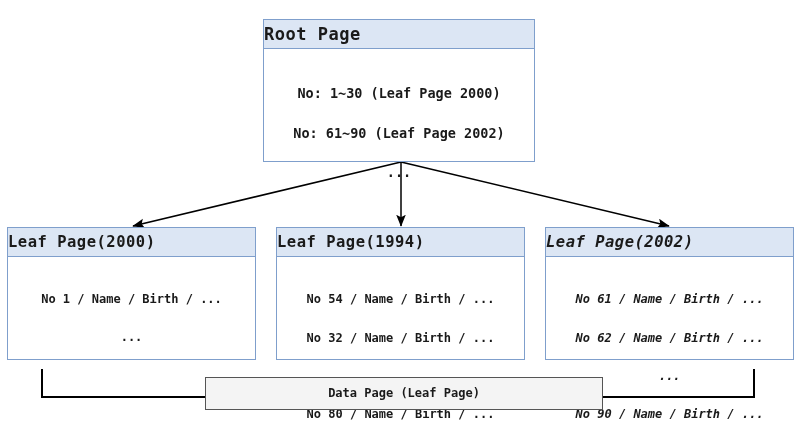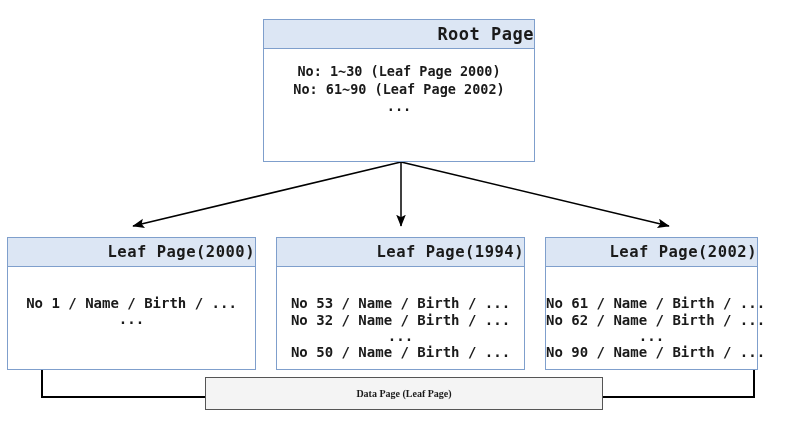--- a/index.html
+++ b/index.html
@@ -22,34 +22,35 @@
   .page-box {
     position: absolute;
     box-sizing: border-box;
     border: 1px solid #7f9fcc;
     background: #ffffff;
   }
   .page-header {
     box-sizing: border-box;
     background: #dce6f4;
     border-bottom: 1px solid #7f9fcc;
-    text-align: right;
+    text-align: left;
     color: #1a1a1a;
     font-weight: bold;
     letter-spacing: 0.5px;
     white-space: nowrap;
   }
   .page-body {
     text-align: center;
     color: #1a1a1a;
     font-weight: bold;
     white-space: nowrap;
   }
   .page-body .row {
     white-space: pre;
+    margin-top: 22px;
   }
 
   
   #root-page {
     left: 263px;
     top: 19px;
     width: 272px;
     height: 143px;
   }
   #root-page .page-header {
@@ -58,35 +59,35 @@
     font-size: 17px;
   }
   #root-page .page-body {
     padding-top: 14px;
     font-size: 13.5px;
     line-height: 17.5px;
   }
 
   
   .leaf-page {
-    top: 237px;
+    top: 227px;
     width: 249px;
     height: 133px;
   }
   #leaf-page-0 { left: 7px; }
   #leaf-page-1 { left: 276px; }
-  #leaf-page-2 { left: 545px; width: 213px; }
+  #leaf-page-2 { left: 545px; width: 249px; font-style: italic; }
   .leaf-page .page-header {
     height: 29px;
     line-height: 28px;
     font-size: 15.5px;
   }
   .leaf-page .page-body {
-    padding-top: 28px;
-    font-size: 14px;
+    padding-top: 12px;
+    font-size: 12px;
     line-height: 17px;
   }
   .leaf-page .page-body .row.ellipsis {
     line-height: 15px;
   }
 
   
   #connectors {
     position: absolute;
     left: 0;
@@ -101,25 +102,24 @@
     position: absolute;
     left: 205px;
     top: 377px;
     width: 398px;
     height: 33px;
     box-sizing: border-box;
     background: #f4f4f4;
     border: 1px solid #555555;
     text-align: center;
     line-height: 31px;
-    font-size: 10px;
+    font-size: 12px;
     font-weight: bold;
     color: #1a1a1a;
     white-space: nowrap;
-    font-family: Liberation Serif, serif;
   }
 </style>
 </head>
 <body>
 
 <div id="canvas">
 
   <svg id="connectors" viewBox="0 0 800 442" width="800" height="442">
     <defs>
       <marker id="arrowhead" markerWidth="9" markerHeight="9" refX="7.5" refY="3.2" orient="auto" markerUnits="strokeWidth">
@@ -147,24 +147,24 @@
     <div class="page-header">Leaf Page(2000)</div>
     <div class="page-body">
       <div class="row">No 1 / Name / Birth / ...</div>
       <div class="row ellipsis">...</div>
     </div>
   </div>
 
   <div class="page-box leaf-page" id="leaf-page-1">
     <div class="page-header">Leaf Page(1994)</div>
     <div class="page-body">
-      <div class="row">No 53 / Name / Birth / ...</div>
+      <div class="row">No 54 / Name / Birth / ...</div>
       <div class="row">No 32 / Name / Birth / ...</div>
       <div class="row ellipsis">...</div>
-      <div class="row">No 50 / Name / Birth / ...</div>
+      <div class="row">No 80 / Name / Birth / ...</div>
     </div>
   </div>
 
   <div class="page-box leaf-page" id="leaf-page-2">
     <div class="page-header">Leaf Page(2002)</div>
     <div class="page-body">
       <div class="row">No 61 / Name / Birth / ...</div>
       <div class="row">No 62 / Name / Birth / ...</div>
       <div class="row ellipsis">...</div>
       <div class="row">No 90 / Name / Birth / ...</div>

